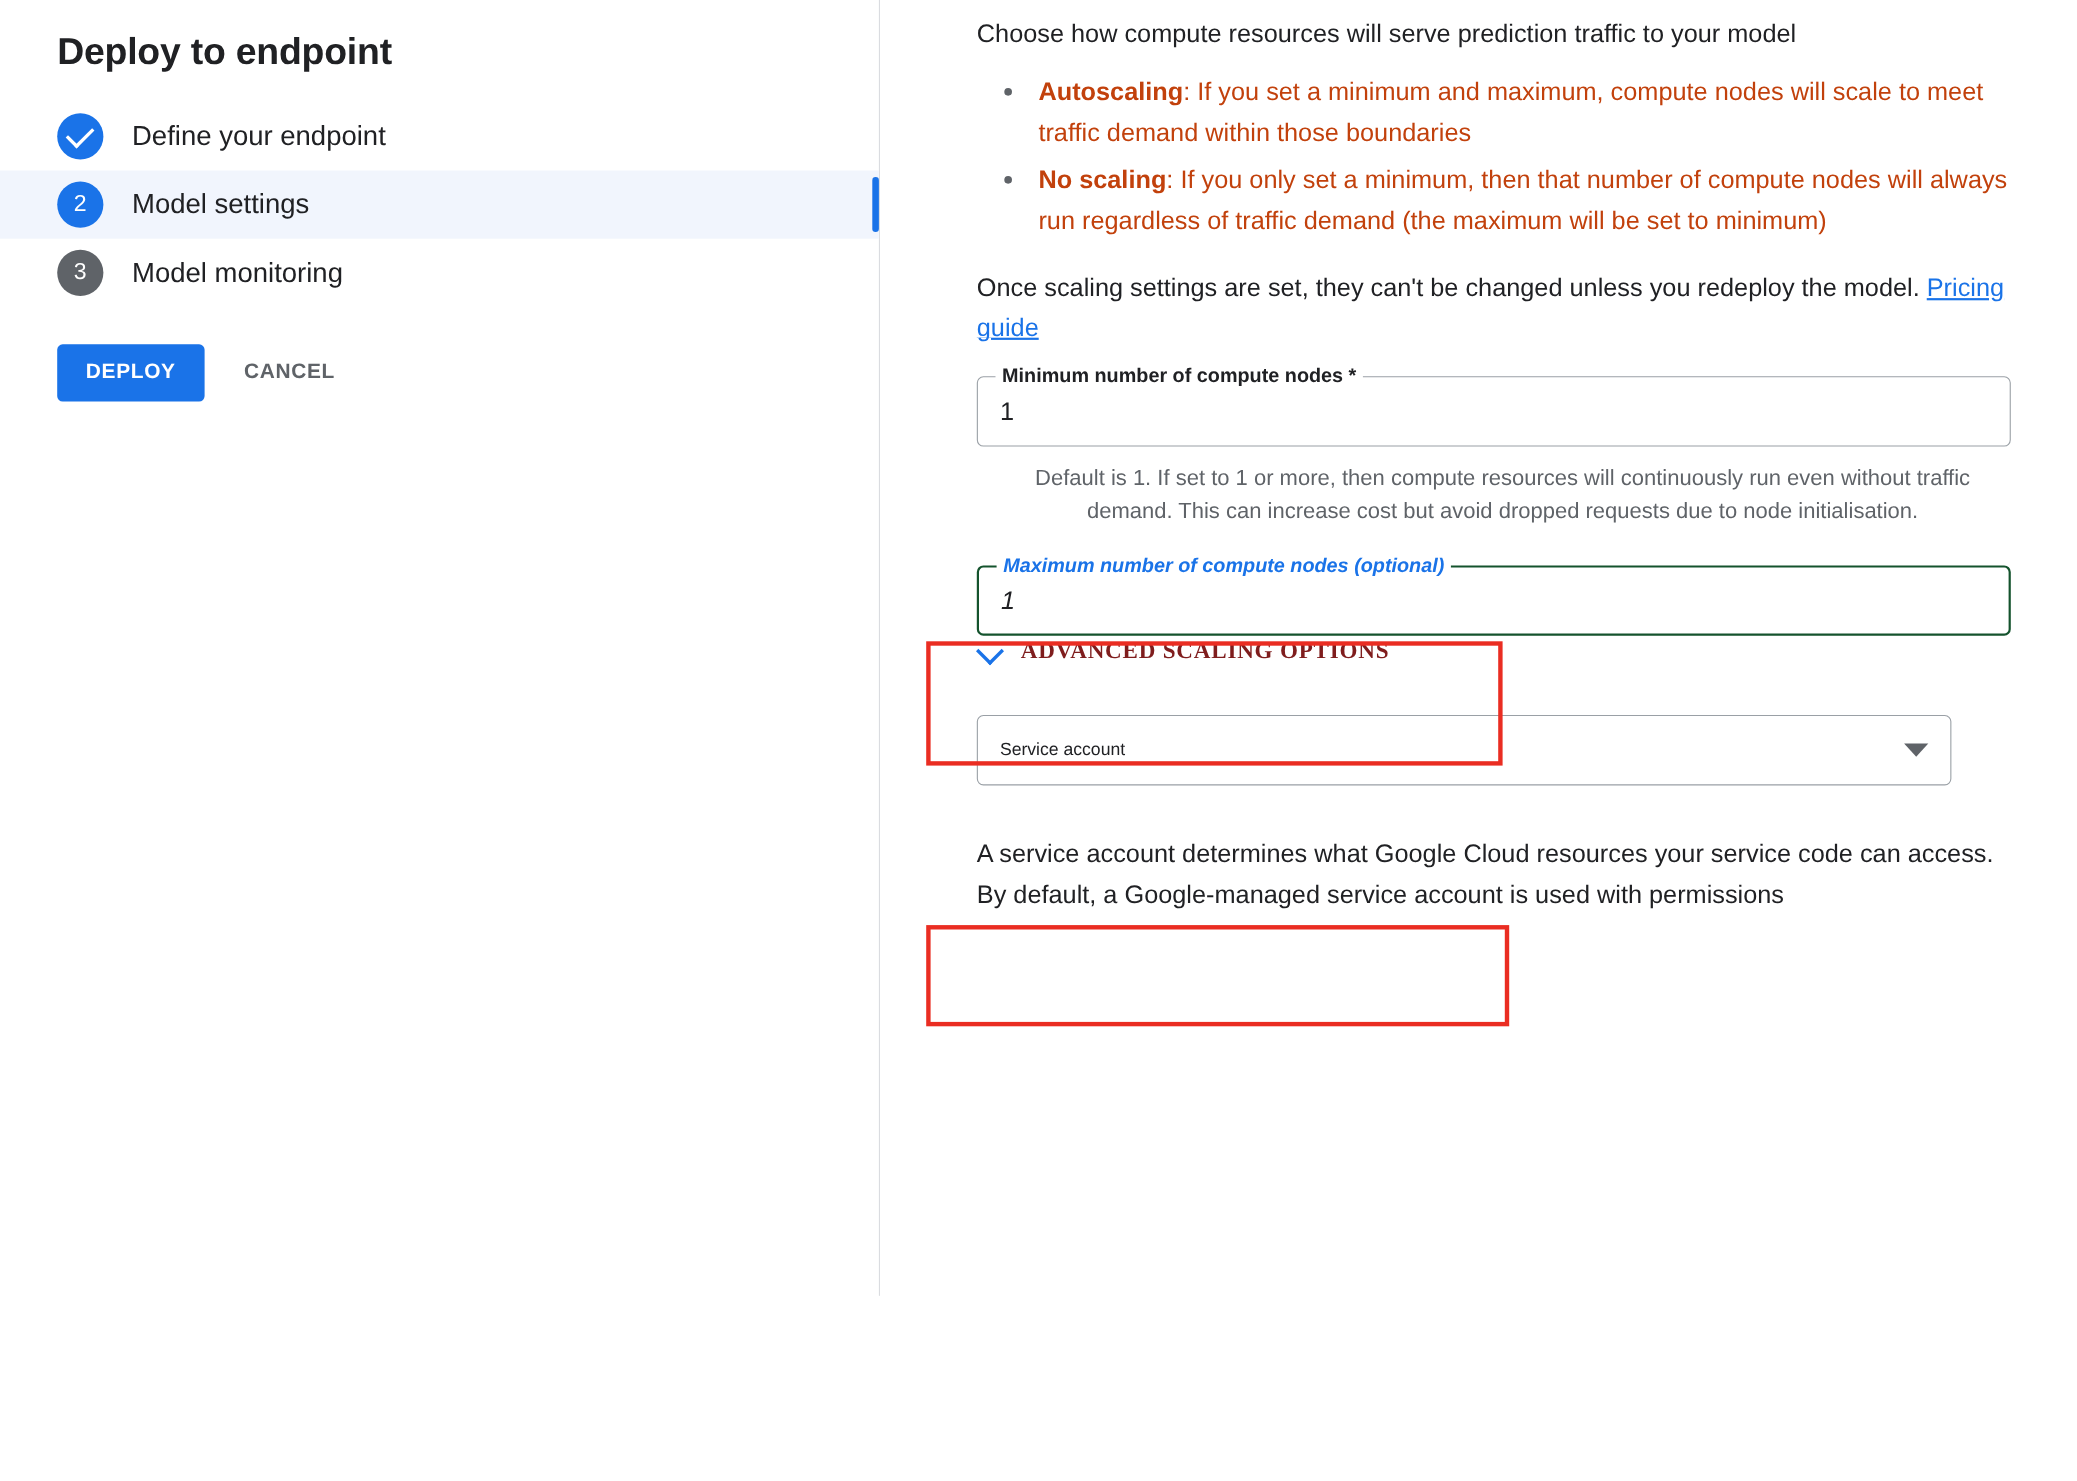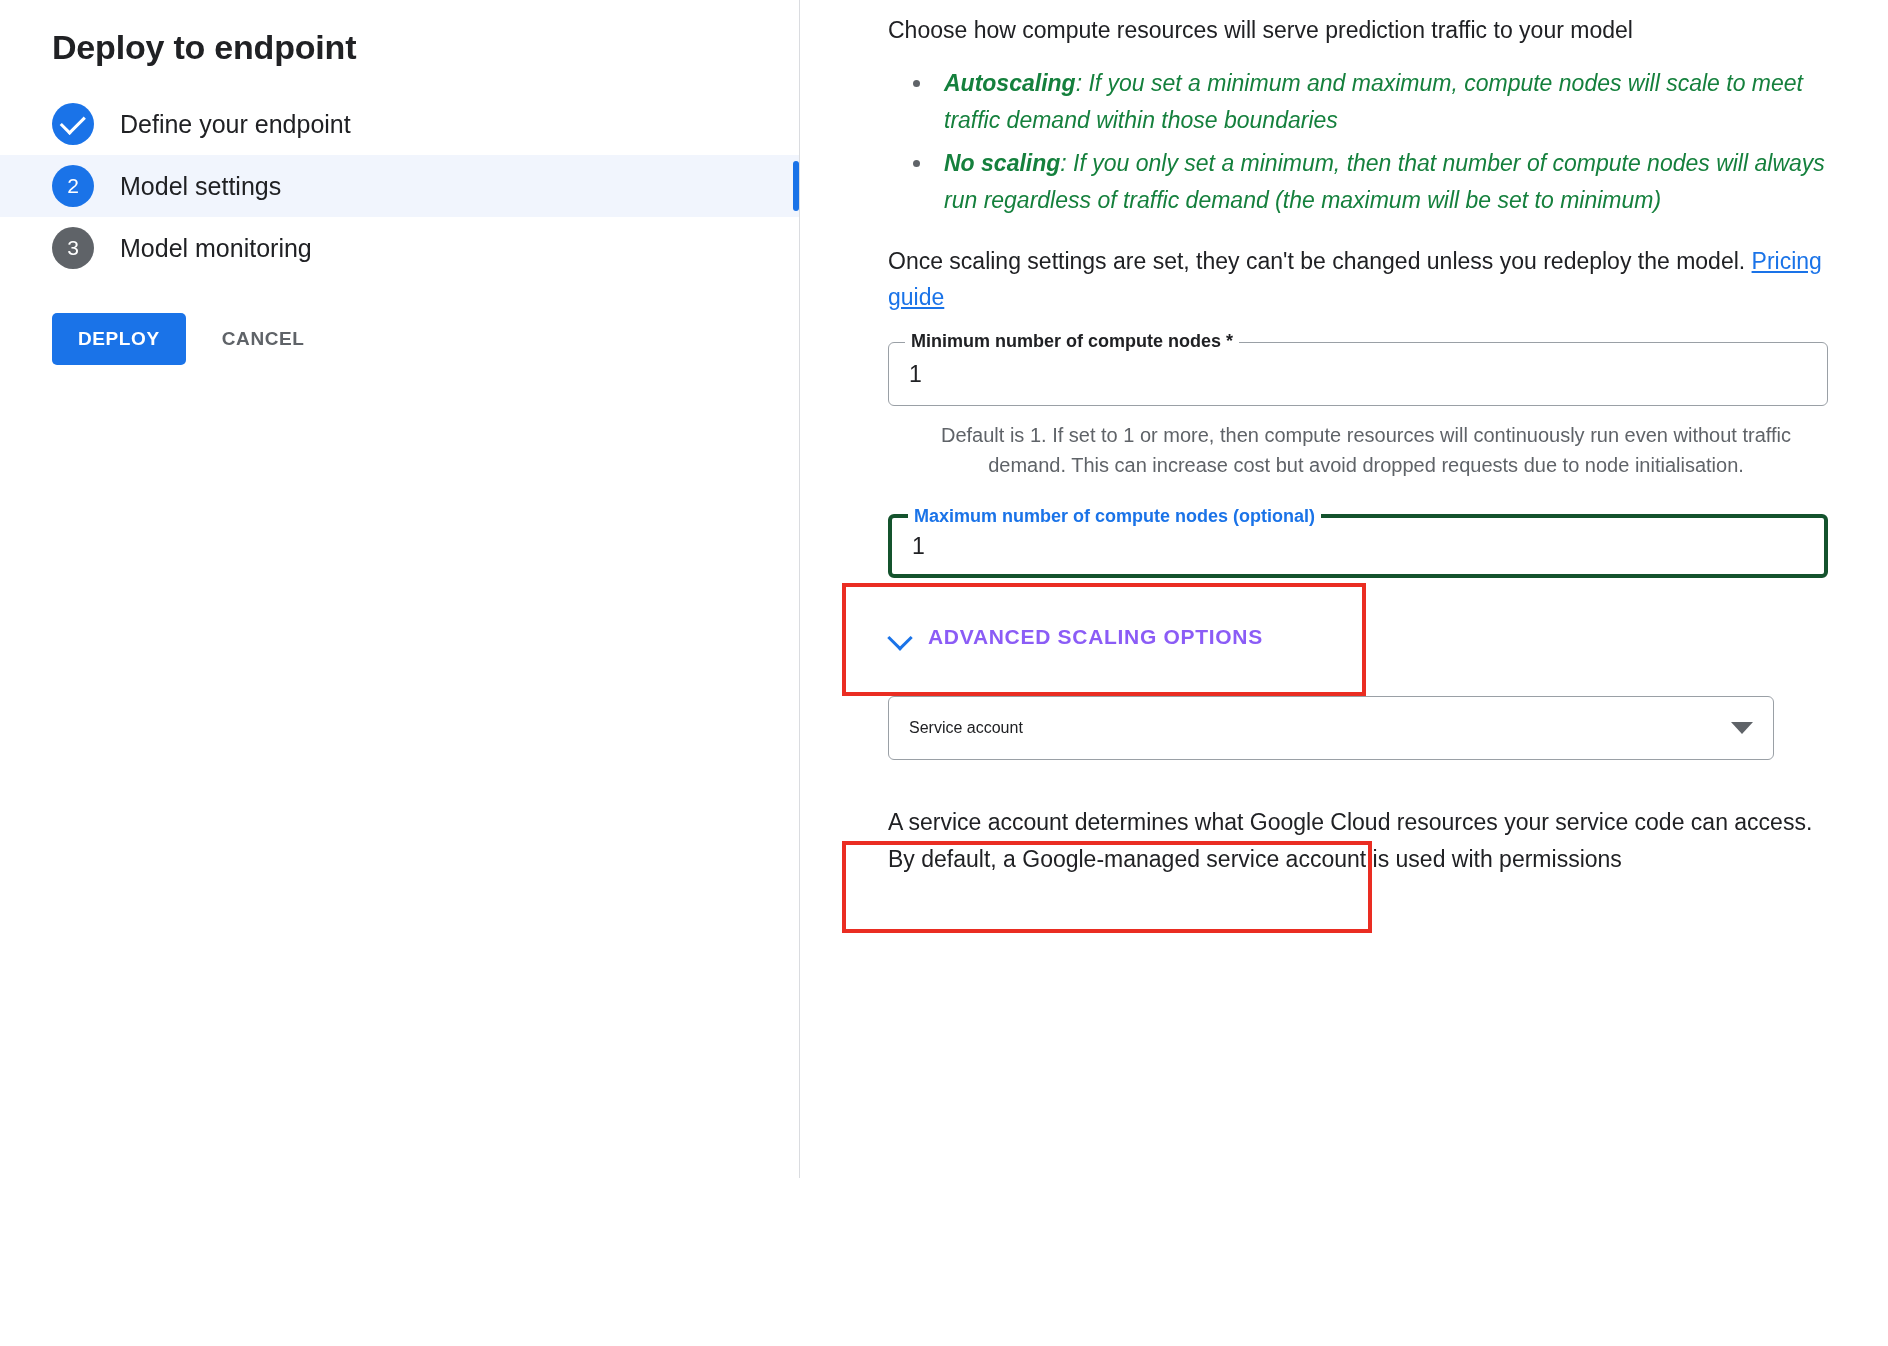--- a/index.html
+++ b/index.html
@@ -152,24 +152,23 @@
     margin: 0 0 18px 0;
   }
 
   ul.bullets {
     margin: 0 0 24px 0;
     padding-left: 46px;
   }
   ul.bullets li {
     font-size: 23px;
     line-height: 1.6;
-    color: #15803d;
+    color: #c2410c;
     margin-bottom: 6px;
     padding-left: 10px;
-    font-style: italic;
   }
   ul.bullets li::marker { color: #5f6368; }
   .b { font-weight: bold; }
 
   .para {
     font-size: 23px;
     line-height: 1.6;
     color: #202124;
     margin: 0 0 26px 0;
   }
@@ -187,21 +186,22 @@
     border-radius: 6px;
     height: 64px;
     margin-top: 10px;
     box-sizing: border-box;
     display: flex;
     align-items: center;
     padding: 0 20px;
     background: #fff;
   }
   .field.focused {
-    border: 4px solid #14532d;
+    border: 2px solid #14532d;
+    font-style: italic;
   }
   .field .legend {
     position: absolute;
     top: -12px;
     left: 16px;
     background: #ffffff;
     padding: 0 6px;
     font-size: 18px;
     font-weight: bold;
     color: #202124;
@@ -219,26 +219,26 @@
     font-size: 20px;
     color: #5f6368;
     line-height: 1.5;
     margin: 14px 4px 0 20px;
     text-align: center;
   }
 
   .advanced {
     display: flex;
     align-items: center;
-    margin-top: 46px;
-    color: #8b5cf6;
+    color: #7f1d1d;
     font-size: 21px;
     font-weight: bold;
     letter-spacing: 0.7px;
     cursor: pointer;
+    font-family: Liberation Serif, serif;
   }
   .chev {
     width: 26px;
     height: 26px;
     margin-right: 14px;
     position: relative;
     flex: none;
   }
   .chev::before {
     content: "";

